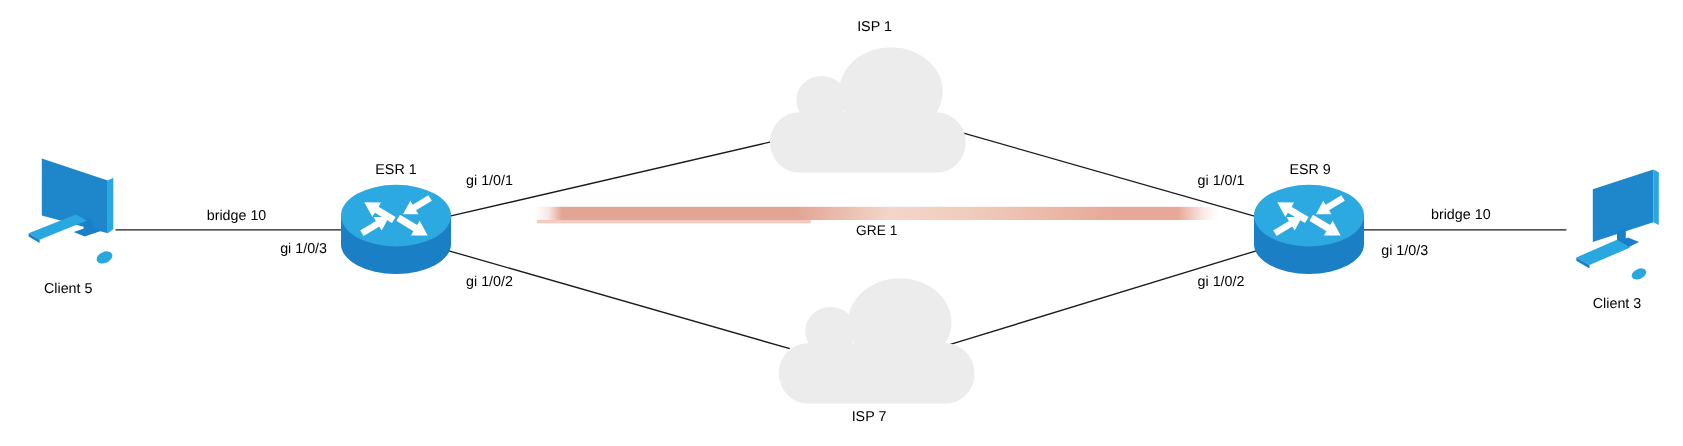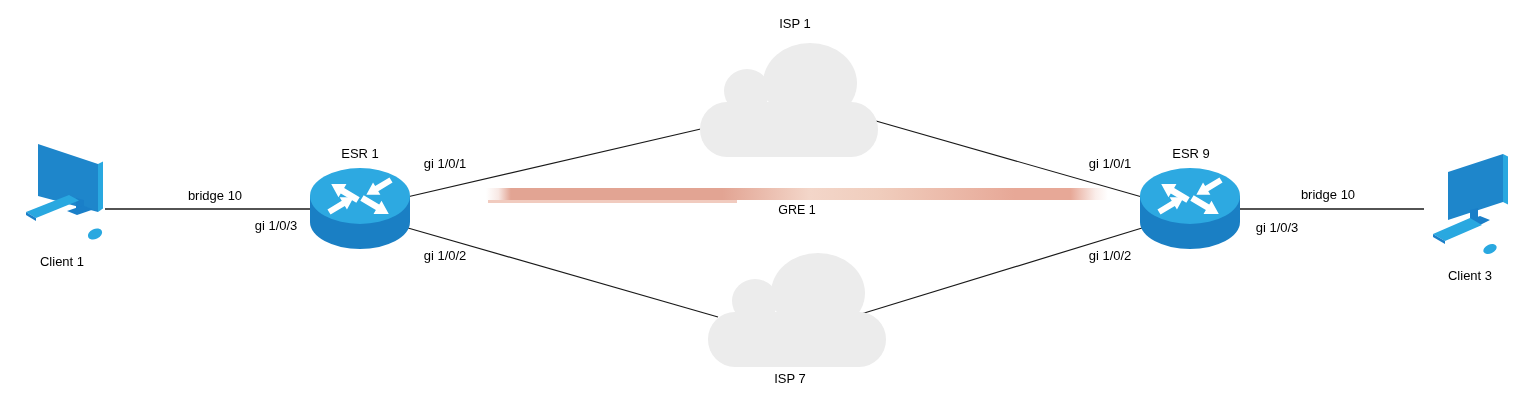--- a/index.html
+++ b/index.html
@@ -121,21 +121,21 @@
       <polygon points="28,32 83,14 83,62 28,80" fill="var(--device-screen,#1e86cb)"></polygon>
       <polygon points="83,14 88,16.5 88,64.5 83,62" fill="var(--device-accent,#29a8e0)"></polygon>
       <polygon points="50,70 58,68 58,80 50,82" fill="var(--device-dark,#1a7fc8)"></polygon>
       <polygon points="44,82 60,76 70,80 56,87" fill="var(--device-dark,#1a7fc8)"></polygon>
       <polygon points="13,94 50,78 62,85 25,101" fill="var(--device-accent,#29a8e0)"></polygon>
       <polygon points="13,94 13,97 25,104 25,101" fill="var(--device-dark,#1a7fc8)"></polygon>
       <ellipse cx="70" cy="109" rx="7" ry="4.5" transform="rotate(-25 70 109)" fill="var(--device-accent,#29a8e0)"></ellipse>
     </svg>
   </div>
 
-  <div class="lbl" style="left:62px;top:254px">Client 1</div>
+  <div class="lbl" style="left:62px;top:254px">Client 5</div>
   <div class="lbl" style="left:215px;top:188px">bridge 10</div>
   <div class="lbl" style="left:276px;top:218px">gi 1/0/3</div>
   <div class="lbl" style="left:360px;top:146px">ESR 1</div>
   <div class="lbl" style="left:445px;top:156px">gi 1/0/1</div>
   <div class="lbl" style="left:445px;top:248px">gi 1/0/2</div>
   <div class="lbl" style="left:795px;top:16px">ISP 1</div>
   <div class="lbl" style="left:790px;top:371px">ISP 7</div>
   <div class="lbl" style="left:1110px;top:156px">gi 1/0/1</div>
   <div class="lbl" style="left:1110px;top:248px">gi 1/0/2</div>
   <div class="lbl" style="left:1191px;top:146px">ESR 9</div>

